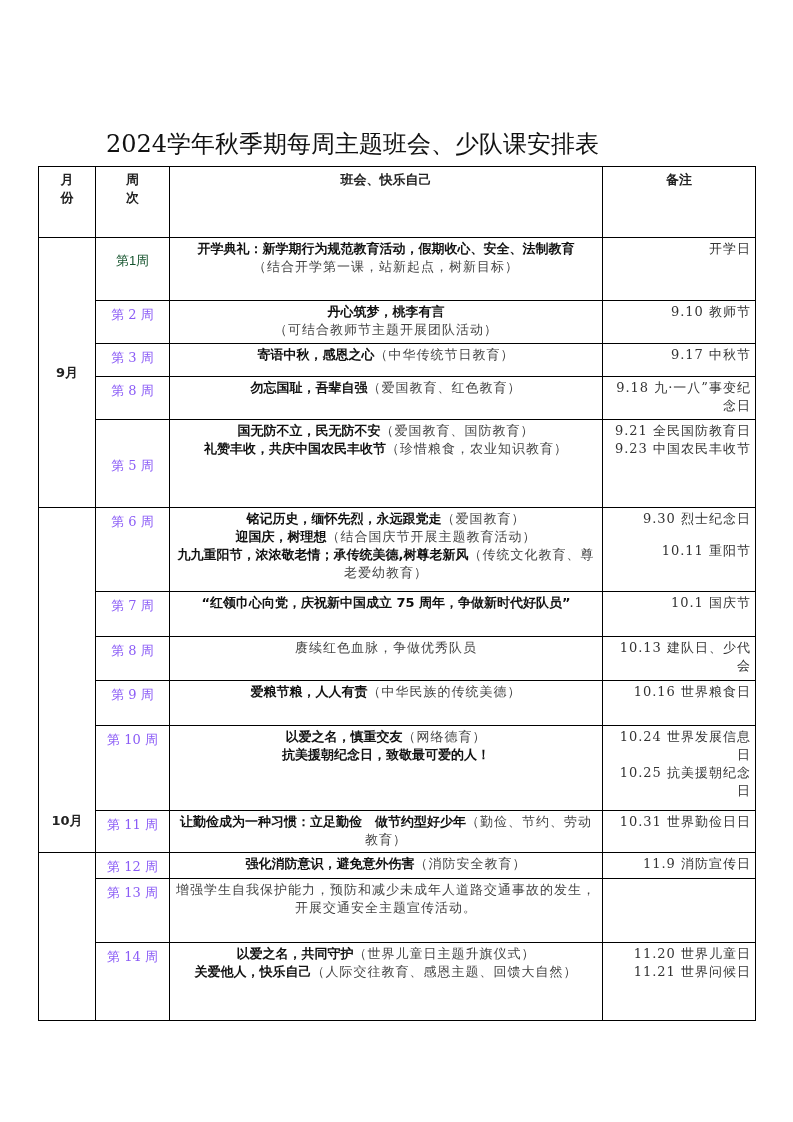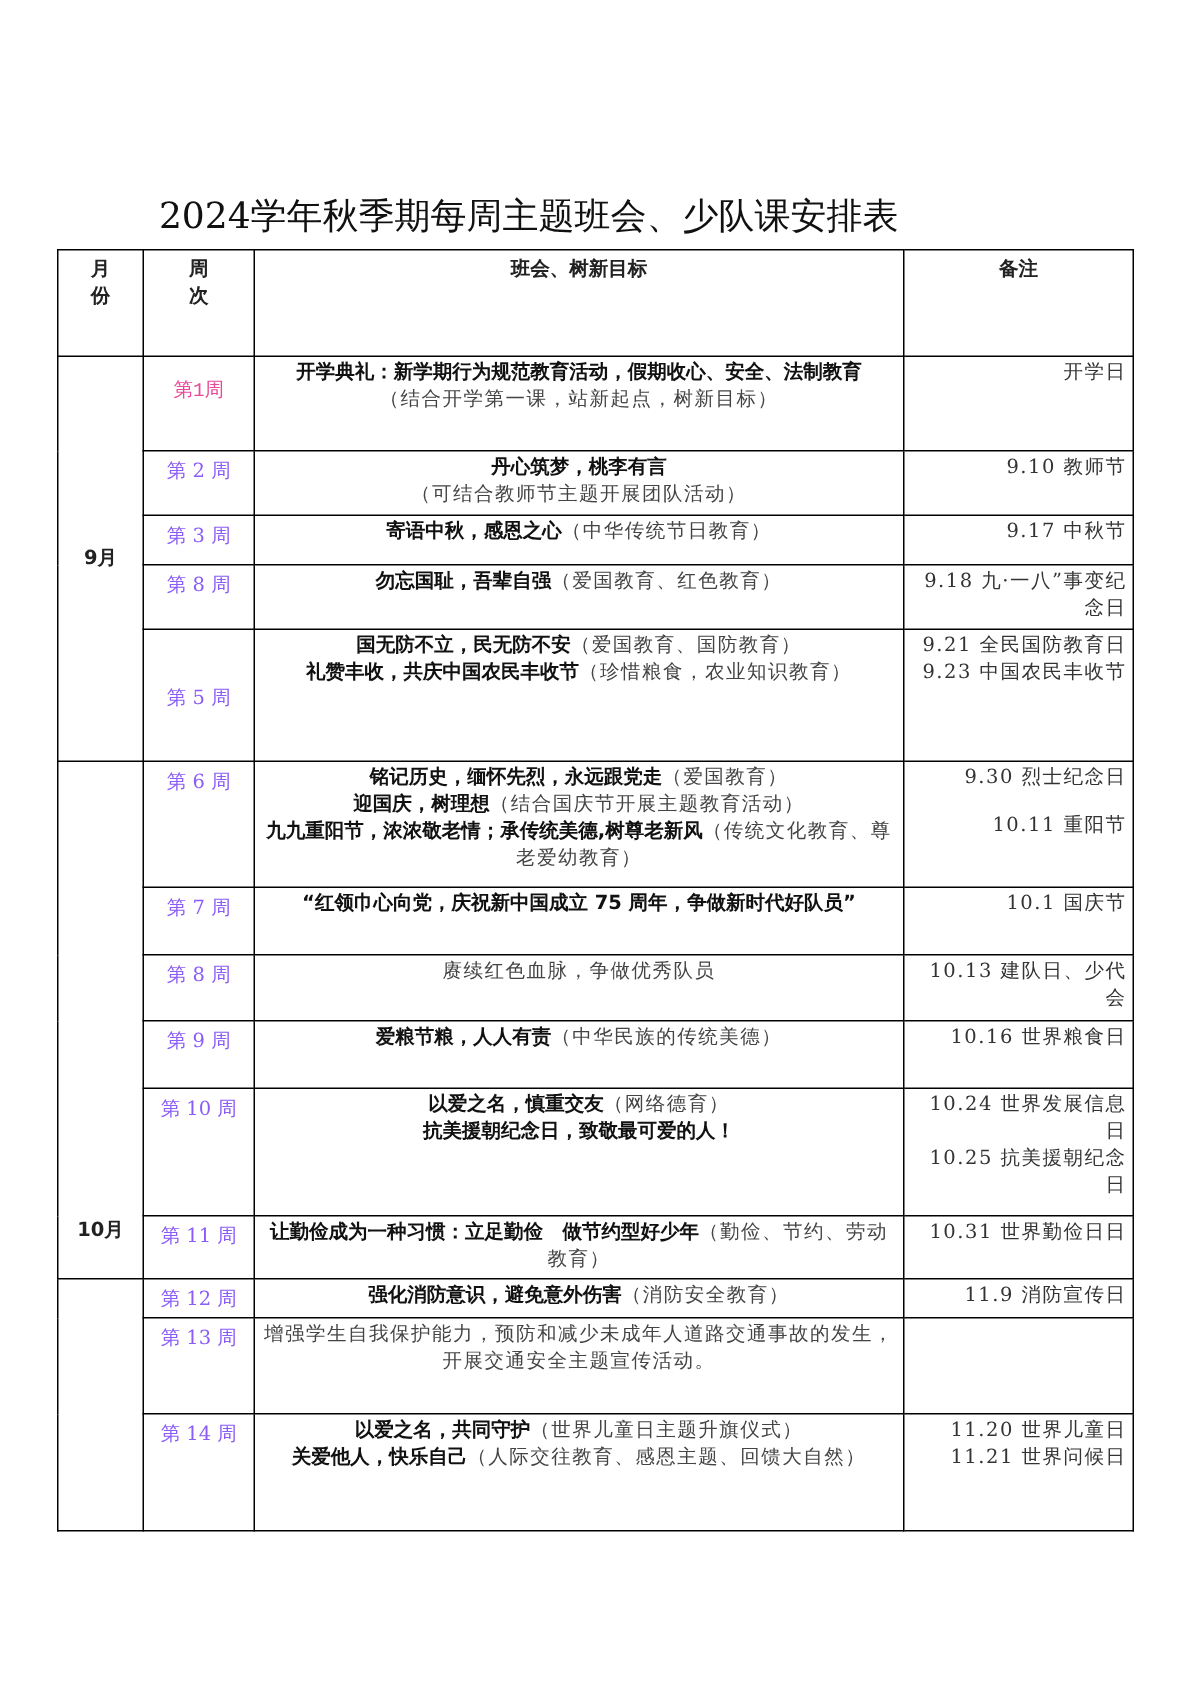--- a/index.html
+++ b/index.html
@@ -10,21 +10,21 @@
   col.c-month { width: 57px; }
   col.c-week { width: 74px; }
   col.c-topic { width: 433px; }
   col.c-note { width: 153px; }
   .hdr { font-family: "DejaVu Sans", "Liberation Sans", sans-serif; font-weight: bold; font-size: 21px; line-height: 30px; padding-top: 4px !important; }
   .hdr-stack span { display: block; }
   .month-cell { vertical-align: middle !important; font-family: "DejaVu Sans", "Liberation Sans", sans-serif; font-weight: bold; font-size: 13px; }
   .month-cell.oct { vertical-align: bottom !important; }
   .month-cell.oct span { display: block; padding-bottom: 22px; margin-top: 28px; }
   .week { color: #8b5cf6; font-size: 13px; padding-top: 5px !important; }
-  .week.first { font-family: Liberation Mono, monospace; color: #ec4899; padding-top: 14px !important; }
+  .week.first { font-family: Liberation Sans, sans-serif; color: #14532d; padding-top: 14px !important; }
   .week.mid { vertical-align: middle !important; }
   .topic { padding: 2px 4px 0 4px !important; }
   .topic .line { display: block; }
   .b { font-family: "DejaVu Sans", "Liberation Sans", sans-serif; font-weight: bold; color: #111; }
   .n { color: #444; letter-spacing: 1px; }
   .note { padding: 2px 4px 0 4px !important; color: #333; letter-spacing: 1px; }
   .note .line { display: block; text-align: right; }
   .gap { display: block; height: 14px; }
 </style>
 </head>
@@ -42,21 +42,21 @@
   <thead>
     <tr style="height:71px">
       <th class="hdr hdr-stack">
         <span>月</span>
         <span>份</span>
       </th>
       <th class="hdr hdr-stack">
         <span>周</span>
         <span>次</span>
       </th>
-      <th class="hdr">班会、树新目标</th>
+      <th class="hdr">班会、快乐自己</th>
       <th class="hdr">备注</th>
     </tr>
   </thead>
   <tbody>
 
     <tr style="height:63px">
       <td class="month-cell" rowspan="5">9月</td>
       <td class="week first">第1周</td>
       <td class="topic">
         <span class="line b">开学典礼：新学期行为规范教育活动，假期收心、安全、法制教育</span>

